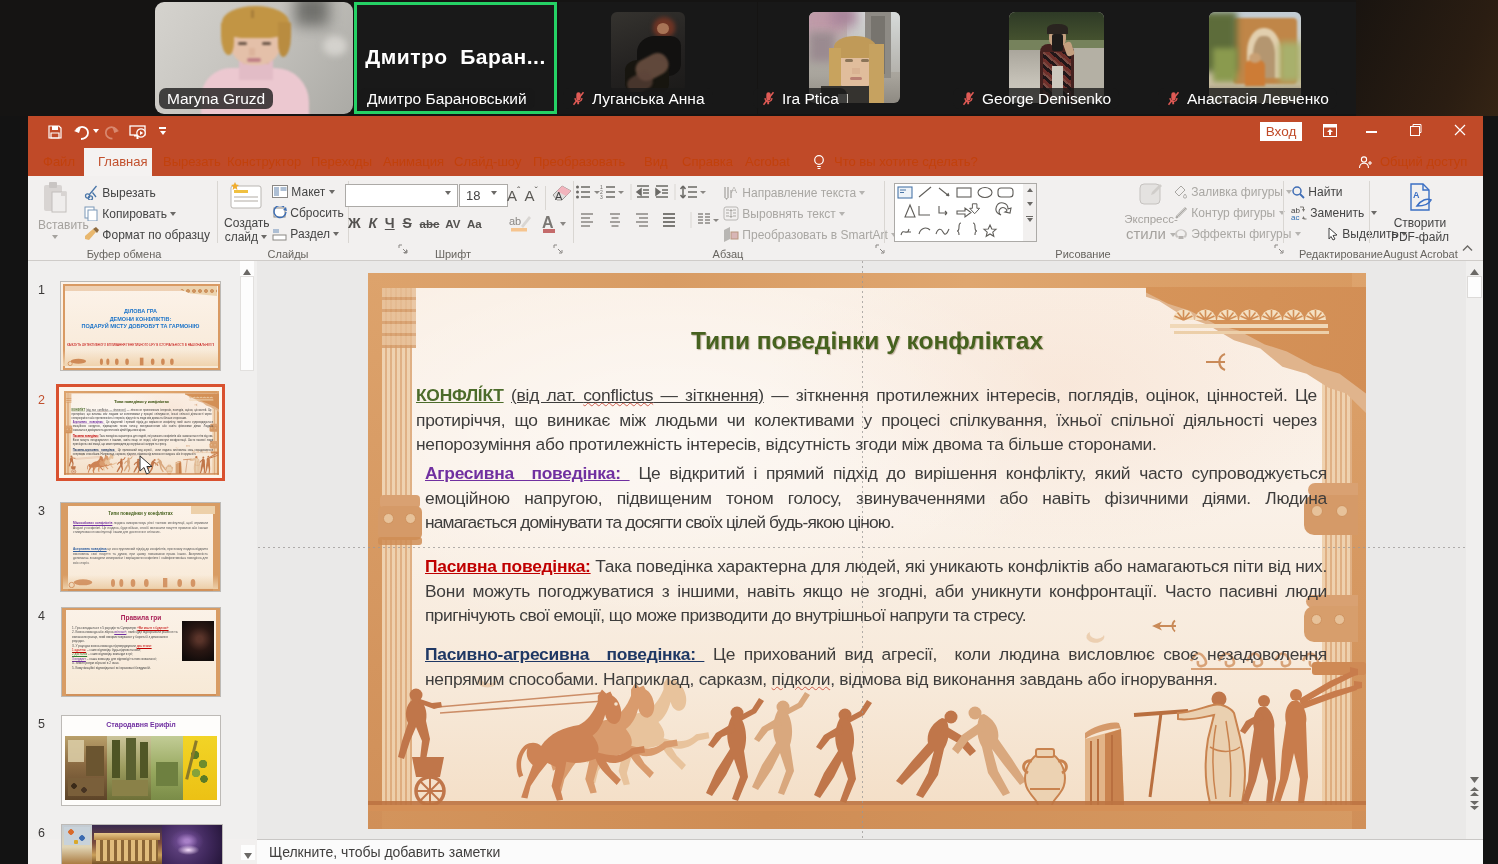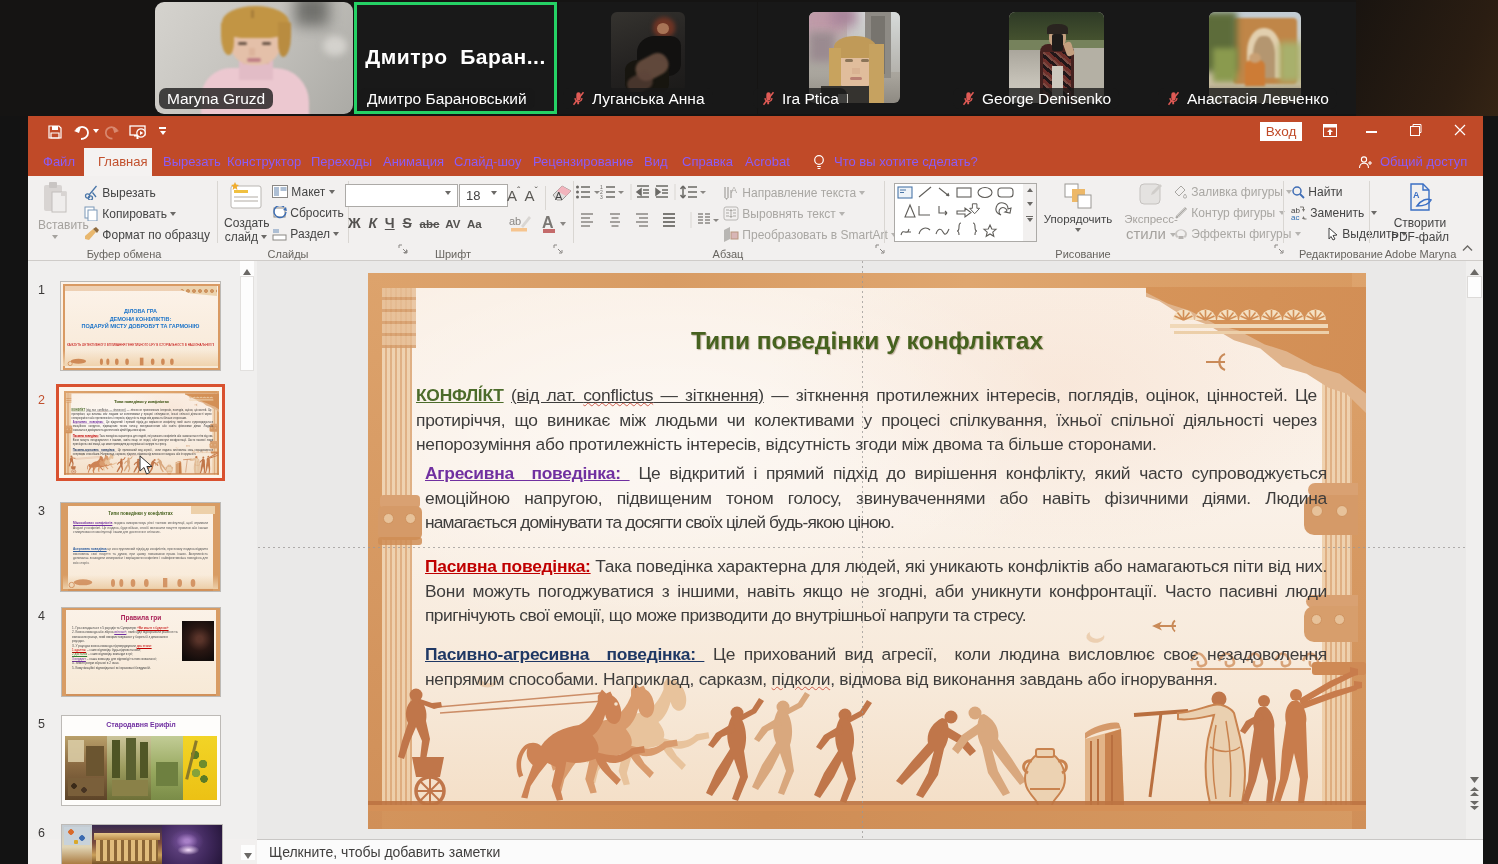--- a/index.html
+++ b/index.html
@@ -1,19 +1,19 @@
 <!DOCTYPE html>
 <html><head><meta charset="utf-8">
 <style>
 html,body{margin:0;padding:0}
 body{width:1498px;height:864px;position:relative;overflow:hidden;background:#131313;font-family:"Liberation Sans",sans-serif;}
 .abs{position:absolute}
 .pill{position:absolute;height:21px;background:rgba(24,24,24,.78);border-radius:7px;color:#fff;font-size:15.5px;line-height:21px;padding:0 8px;white-space:nowrap}
 .mic{display:inline-block;width:15px;height:15px;vertical-align:-2px;margin-right:6px}
-.tabtxt{position:absolute;top:0;height:28px;line-height:28px;color:#8b5cf6;font-size:13px;white-space:nowrap}
+.tabtxt{position:absolute;top:0;height:28px;line-height:28px;color:#c2410c;font-size:13px;white-space:nowrap}
 .glab{position:absolute;top:72px;height:12px;font-size:11px;color:#67645f;text-align:center;white-space:nowrap}
 .gsep{position:absolute;top:5px;height:62px;width:1px;background:#d9d6d2}
 .ricon{position:absolute;font-size:12px;color:#444}
 .gray{color:#a9a7a3}
 .slideline{position:absolute;left:0;right:0;text-align:justify;text-align-last:justify;white-space:nowrap}
 .slidelast{position:absolute;left:0;right:0;text-align:left;white-space:nowrap}
 .thumb{position:absolute;left:32px;width:159px;height:88px;background:#fdf4ea;border:1px solid #bdbab6;overflow:hidden}
 </style></head>
 <body>
 
@@ -180,21 +180,21 @@
 
   <div class="abs" style="left:0;top:32px;width:1455px;height:28px">
     <div class="abs" style="left:56px;top:0;width:68px;height:28px;background:#f4f2f1"></div>
     <div class="tabtxt" style="left:15px">Файл</div>
     <div class="tabtxt" style="left:70px;color:#c2512e">Главная</div>
     <div class="tabtxt" style="left:135px">Вырезать</div>
     <div class="tabtxt" style="left:199px">Конструктор</div>
     <div class="tabtxt" style="left:283px">Переходы</div>
     <div class="tabtxt" style="left:355px">Анимация</div>
     <div class="tabtxt" style="left:426px">Слайд-шоу</div>
-    <div class="tabtxt" style="left:505px">Рецензирование</div>
+    <div class="tabtxt" style="left:505px">Преобразовать</div>
     <div class="tabtxt" style="left:616px">Вид</div>
     <div class="tabtxt" style="left:654px">Справка</div>
     <div class="tabtxt" style="left:717px">Acrobat</div>
     <svg class="abs" style="left:784px;top:6px" width="14" height="17" viewBox="0 0 14 17">
         <circle cx="7" cy="6" r="4.3" fill="none" stroke="#fff" stroke-width="1.2"></circle>
         <path stroke="#fff" stroke-width="1.2" d="M5.2 12.5h3.6M5.6 14.5h2.8" fill="none"></path>
       </svg>
     <div class="tabtxt" style="left:806px;font-size:13px">Что вы хотите сделать?</div>
     <svg class="abs" style="left:1330px;top:7px" width="15" height="15" viewBox="0 0 15 15">
         <circle cx="6" cy="4.5" r="2.6" fill="none" stroke="#fff" stroke-width="1.1"></circle>
@@ -388,29 +388,20 @@
         </g>
       </svg>
     </div>
     <div class="abs" style="left:995px;top:7px;width:13px;height:57px;background:#f2f0ef;border:1px solid #acaaa7;border-left:none">
       <div style="margin:4px auto;width:0;border-left:3px solid transparent;border-right:3px solid transparent;border-bottom:4px solid #6b6966"></div>
       <div style="margin:10px auto;width:0;border-left:3px solid transparent;border-right:3px solid transparent;border-top:4px solid #6b6966"></div>
       <div style="margin:10px auto 0;width:7px;border-top:1.5px solid #6b6966"></div>
       <div style="margin:1px auto;width:0;border-left:3px solid transparent;border-right:3px solid transparent;border-top:4px solid #6b6966"></div>
     </div>
 
-    <div class="abs" style="left:1012px;top:6px;width:76px;height:72px;text-align:center">
-      <svg width="30" height="28" viewBox="0 0 30 28">
-          <rect x="2" y="2" width="13" height="13" fill="#fff" stroke="#9a9794"></rect>
-          <rect x="9" y="7" width="13" height="13" fill="#edb868"></rect>
-          <rect x="15" y="13" width="13" height="13" fill="#fff" stroke="#9a9794"></rect>
-        </svg>
-      <div style="font-size:11.5px;color:#444;margin-top:-1px">Упорядочить</div>
-      <div style="margin:3px auto 0;border-left:3.5px solid transparent;border-right:3.5px solid transparent;border-top:4px solid #6b6966;width:0"></div>
-    </div>
 
     <div class="abs" style="left:1092px;top:6px;width:62px;height:72px;text-align:center">
       <svg width="26" height="26" viewBox="0 0 26 26">
           <rect x="2" y="2" width="20" height="20" rx="4" fill="#e4e2e0" stroke="#c5c2bf"></rect>
           <path fill="#d0cdca" d="M14 10l8-8 2 2-8 8-3 1z"></path>
         </svg>
       <div style="font-size:11.5px;color:#a5a29e;margin-top:1px">Экспресс-</div>
       <div style="font-size:15px;color:#a5a29e">стили <span style="display:inline-block;border-left:3px solid transparent;border-right:3px solid transparent;border-top:4px solid #b5b3b0;vertical-align:2px"></span></div>
     </div>
     <div class="ricon gray" style="left:1146px;top:9px"><svg width="14" height="14" viewBox="0 0 14 14" style="vertical-align:-3px">
@@ -450,21 +441,21 @@
     <div class="abs" style="left:1352px;top:6px;width:80px;height:72px;text-align:center">
       <svg width="30" height="30" viewBox="0 0 30 30">
           <path fill="none" stroke="#3b6fc4" stroke-width="1.4" d="M6 2h12l6 6v20H6z"></path>
           <path fill="none" stroke="#3b6fc4" stroke-width="1.4" d="M18 2v6h6"></path>
           <text x="8" y="16" font-size="9" fill="#3b6fc4" font-family="Liberation Sans" font-weight="bold">A</text>
           <path fill="none" stroke="#3b6fc4" stroke-width="1.6" d="M12 24c4-6 10-8 14-6-2 4-8 6-14 6z"></path>
         </svg>
       <div style="font-size:12px;color:#444;margin-top:0">Створити</div>
       <div style="font-size:12px;color:#444">PDF-файл</div>
     </div>
-    <div class="glab" style="left:1345px;width:95px">Adobe Maryna</div>
+    <div class="glab" style="left:1345px;width:95px">August Acrobat</div>
     <svg class="abs" style="left:1434px;top:68px" width="11" height="9" viewBox="0 0 11 9">
         <path fill="none" stroke="#6b6966" stroke-width="1.4" d="M1 6.5 5.5 2 10 6.5"></path>
       </svg>
   </div>
 
   <div class="abs" style="left:0;top:145px;width:229px;height:578px;background:#f0efee"></div>
 
   <div class="abs" style="left:229px;top:145px;width:1209px;height:578px;background:#eae9e8"></div>
 
   <div class="abs" style="left:212px;top:145px;width:14px;height:578px;background:#f0efee">

